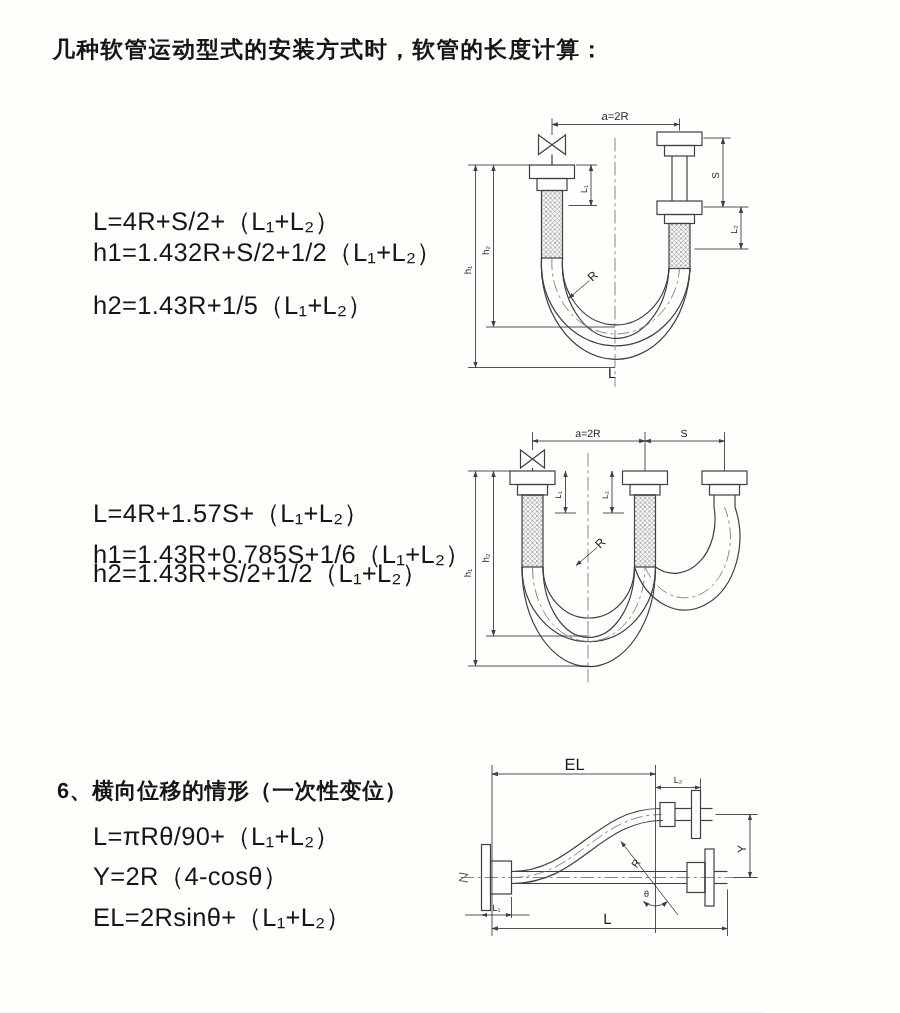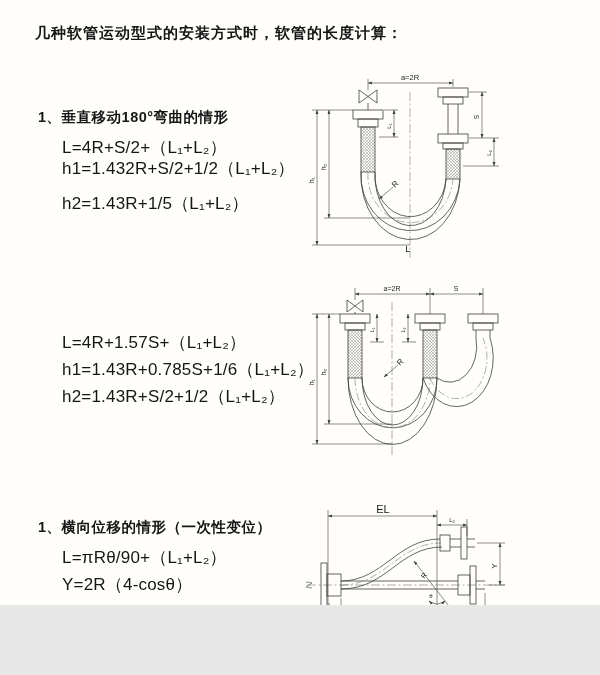--- a/index.html
+++ b/index.html
@@ -1,18 +1,18 @@
 <!DOCTYPE html>
 <html><head>
 <meta charset="utf-8">
 <style>
   html,body{margin:0;padding:0;background:#e8e8e8;}
   #page{
     position:relative;
-    width:600px;height:605px;
+    width:600px;height:675px;
     background:#fffefa;
     font-family:"Liberation Sans","DejaVu Sans",sans-serif;
     color:#161616;
     overflow:hidden;
   }
   .title{
     position:absolute;left:35px;top:24px;
     font-size:15px;font-weight:bold;letter-spacing:1px;
   }
   .heading{
@@ -27,32 +27,32 @@
   .diagram{position:absolute;}
   svg text{fill:#1c1c1c;stroke:none;font-family:"Liberation Sans","DejaVu Sans",sans-serif;}
 </style>
 </head>
 <body>
 
 <div id="page">
 
   <div class="title">几种软管运动型式的安装方式时，软管的长度计算：</div>
 
-  <div class="heading" style="top:108px">1、垂直移动180°弯曲的情形</div>
   <div class="formula" style="top:136px">L=4R+S/2+（L₁+L₂）</div>
   <div class="formula" style="top:157px">h1=1.432R+S/2+1/2（L₁+L₂）</div>
   <div class="formula" style="top:192px">h2=1.43R+1/5（L₁+L₂）</div>
 
   <div class="formula" style="top:331px">L=4R+1.57S+（L₁+L₂）</div>
   <div class="formula" style="top:358px">h1=1.43R+0.785S+1/6（L₁+L₂）</div>
-  <div class="formula" style="top:385px">h2=1.43R+S/2+1/2（L₁+L₂）</div>
-
-  <div class="heading" style="top:518px">1、横向位移的情形（一次性变位）</div>
+  <div class="formula" style="top:371px">h2=1.43R+S/2+1/2（L₁+L₂）</div>
+
+  <div class="heading" style="top:518px">6、横向位移的情形（一次性变位）</div>
   <div class="formula" style="top:546px">L=πRθ/90+（L₁+L₂）</div>
   <div class="formula" style="top:573px">Y=2R（4-cosθ）</div>
+  <div class="formula" style="top:600px">EL=2Rsinθ+（L₁+L₂）</div>
 
   <svg class="diagram" style="left:298px;top:66px" width="300" height="200" viewBox="0 0 300 200">
     <defs>
       <pattern id="hatch1" patternUnits="userSpaceOnUse" width="3" height="3">
         <path d="M0,3 L3,0 M0,0 L3,3" stroke="#8a8a8a" stroke-width="0.45"></path>
       </pattern>
       <marker id="ar1" viewBox="0 0 8 8" refX="7.5" refY="4" markerWidth="7" markerHeight="7" orient="auto-start-reverse">
         <path d="M0,1.2 L8,4 L0,6.8 z" fill="#3f3f3f"></path>
       </marker>
     </defs>

